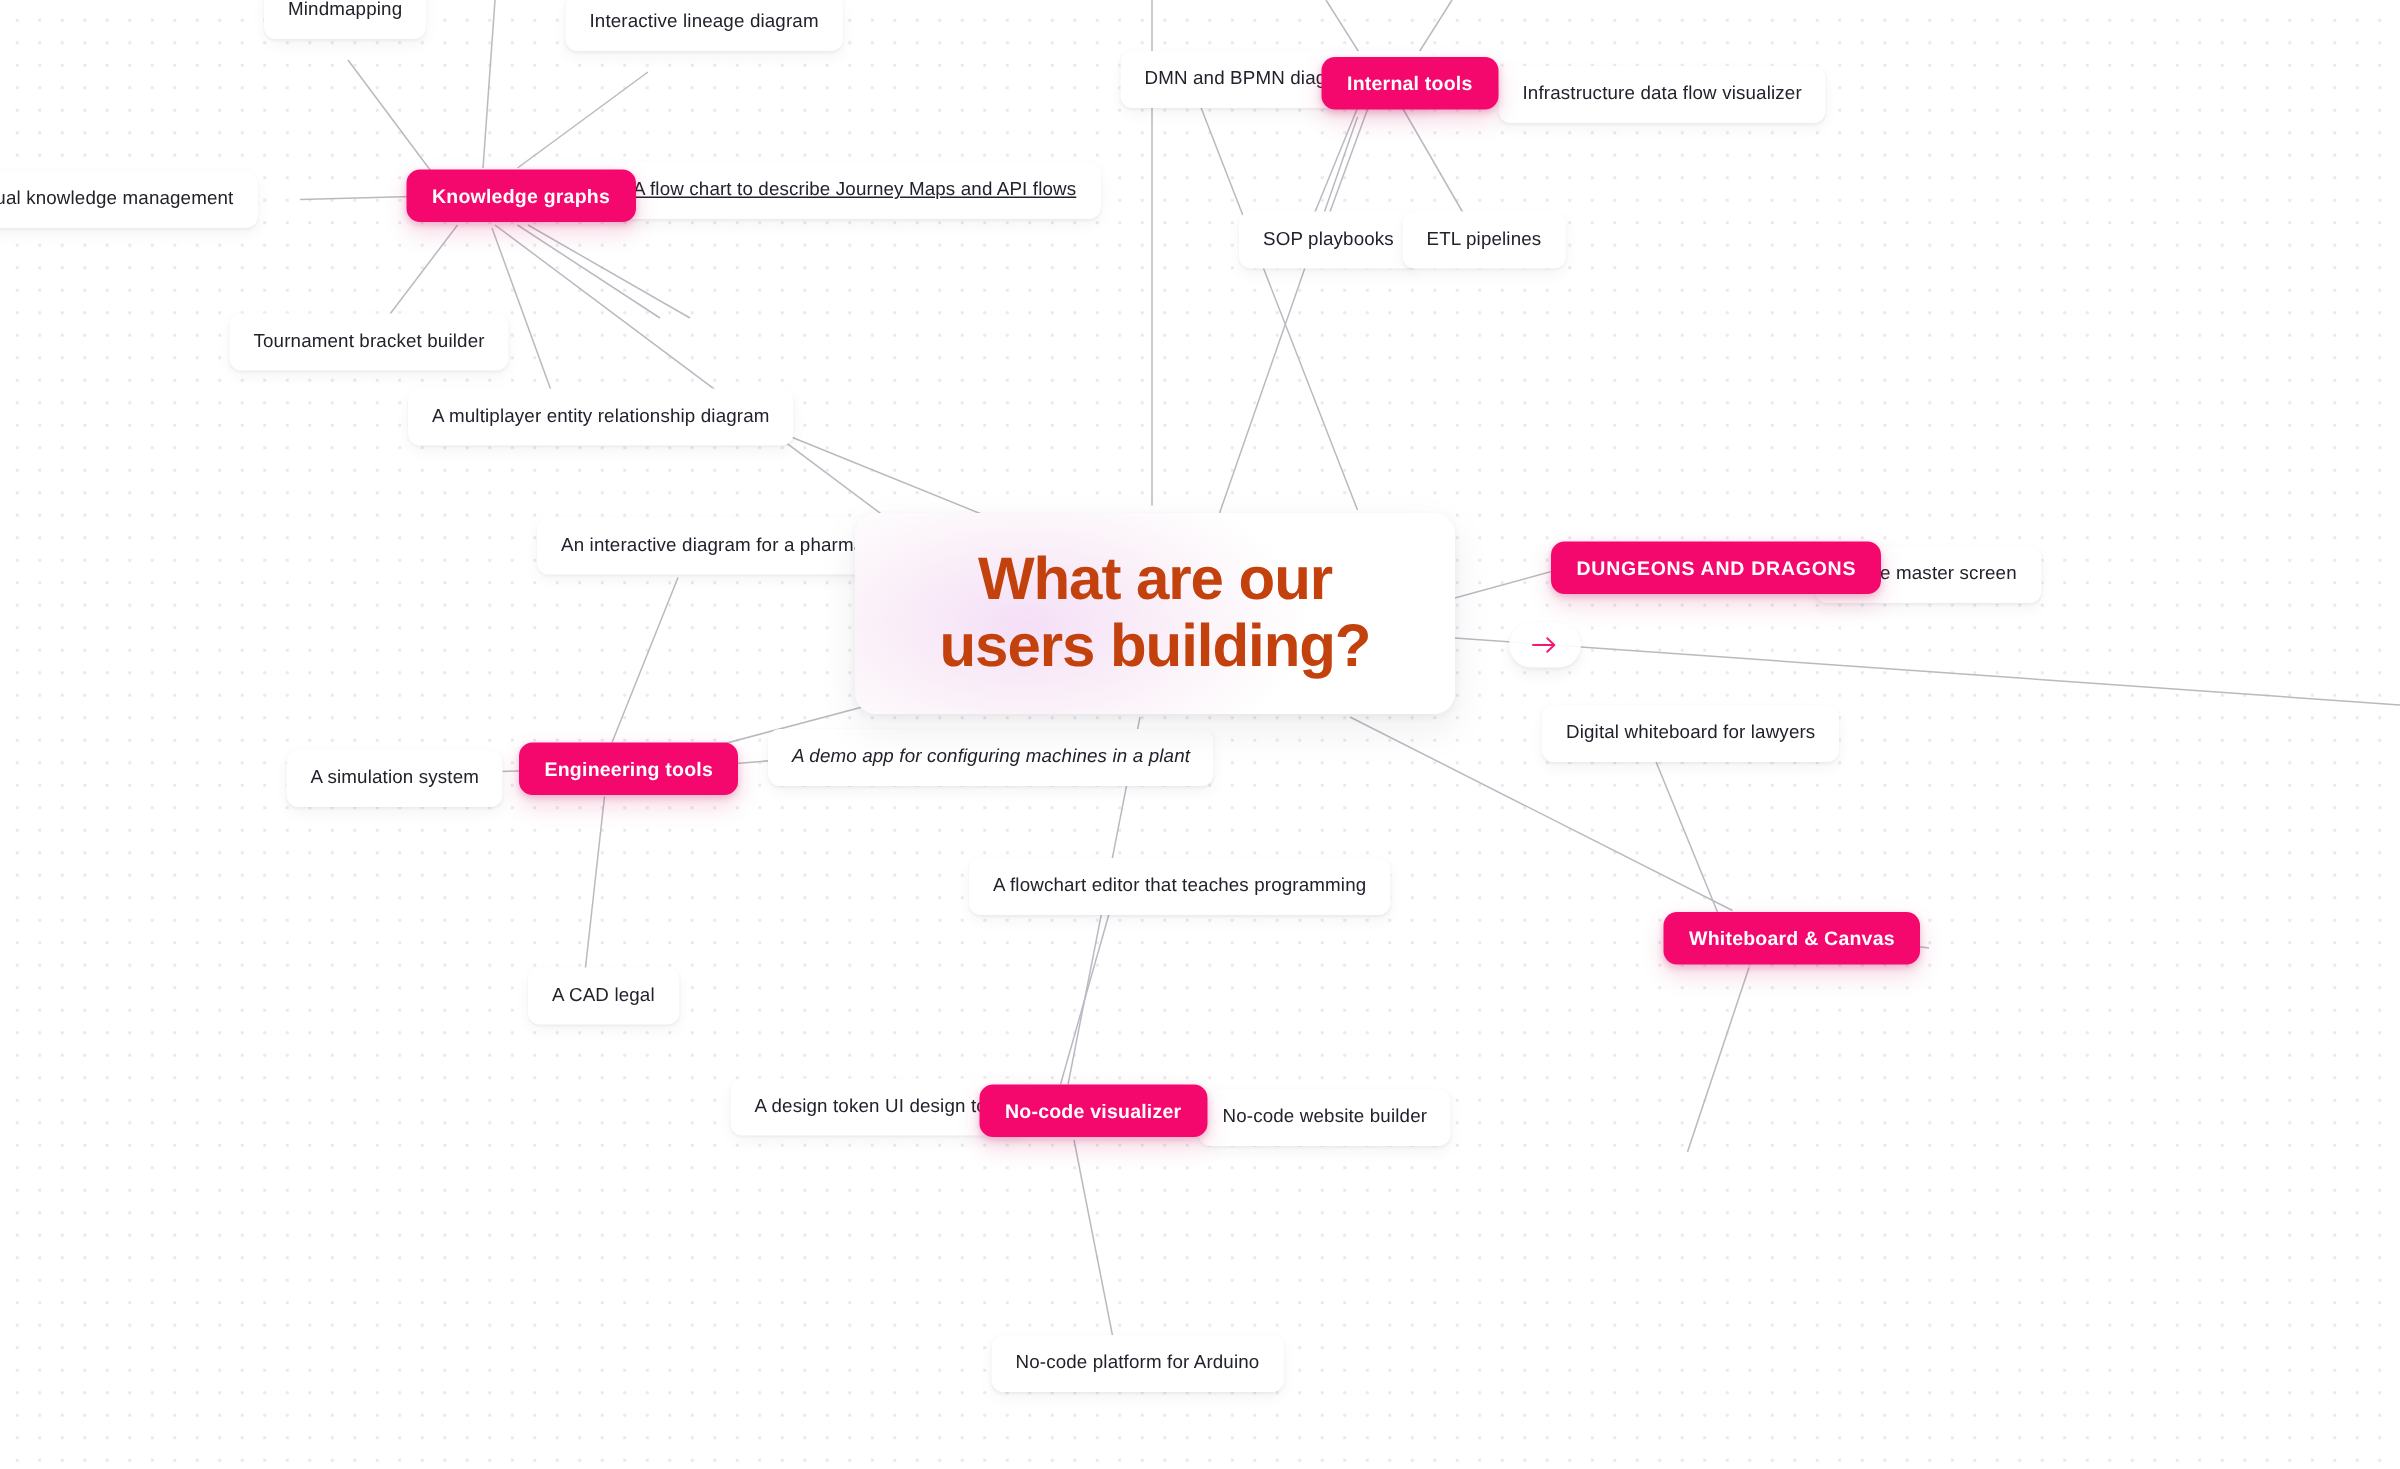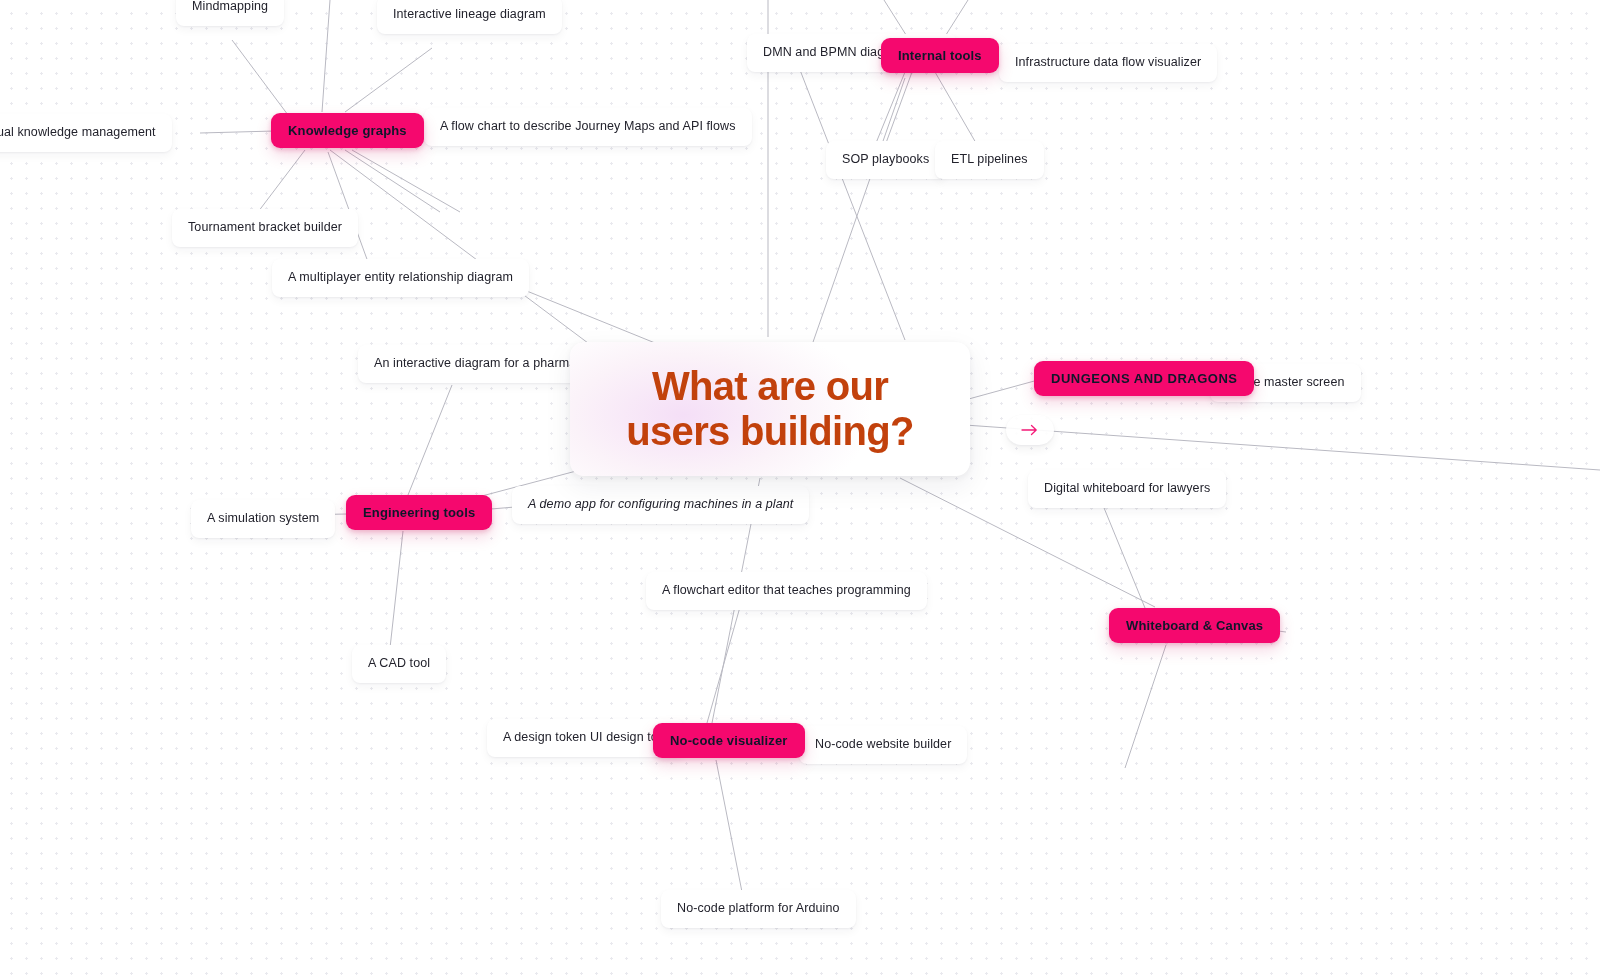--- a/index.html
+++ b/index.html
@@ -54,21 +54,21 @@
     box-shadow: 0 1px 2px rgba(30, 30, 50, 0.055),
                 0 4px 10px rgba(30, 30, 50, 0.045);
     z-index: 5;
   }
 
   
   .cat {
     position: absolute;
     box-sizing: border-box;
     background: #F5086E;
-    color: #0f172a;
+    color: #ffffff;
     border-radius: 9px;
     padding: 10px 17px;
     font-size: 13px;
     font-weight: 700;
     letter-spacing: 0.15px;
     white-space: nowrap;
     box-shadow: 0 2px 5px rgba(200, 10, 85, 0.22),
                 0 7px 16px rgba(200, 10, 85, 0.16);
     z-index: 20;
   }
@@ -235,25 +235,25 @@
   </div>
 
   <div class="leaf" style="left:377px; top:-4px;">
     <span>Interactive lineage diagram</span>
   </div>
 
   <div class="leaf" style="left:-46px; top:114px;">
     <span>A visual knowledge management</span>
   </div>
 
-  <div class="leaf" style="left:424px; top:108px;">
+  <div class="leaf" style="left:406px; top:108px;text-decoration:underline;">
     <span>A flow chart to describe Journey Maps and API flows</span>
   </div>
 
-  <div class="leaf" style="left:172px; top:209px;text-align:center;">
+  <div class="leaf" style="left:153px; top:209px;text-align:center;">
     <span>Tournament bracket builder</span>
   </div>
 
 
   <div class="leaf" style="left:272px; top:259px;">
     <span>A multiplayer entity relationship diagram</span>
   </div>
 
   <div class="leaf" style="left:747px; top:34px;">
     <span>DMN and BPMN diagram editor</span>
@@ -281,21 +281,21 @@
 
   <div class="leaf" style="left:191px; top:500px;">
     <span>A simulation system</span>
   </div>
 
   <div class="leaf" style="left:512px; top:486px;font-style:italic;">
     <span>A demo app for configuring machines in a plant</span>
   </div>
 
   <div class="leaf" style="left:352px; top:645px;">
-    <span>A CAD tool</span>
+    <span>A CAD legal</span>
   </div>
 
   <div class="leaf" style="left:1028px; top:470px;">
     <span>Digital whiteboard for lawyers</span>
   </div>
 
 
 
   <div class="leaf" style="left:646px; top:572px;">
     <span>A flowchart editor that teaches programming</span>

